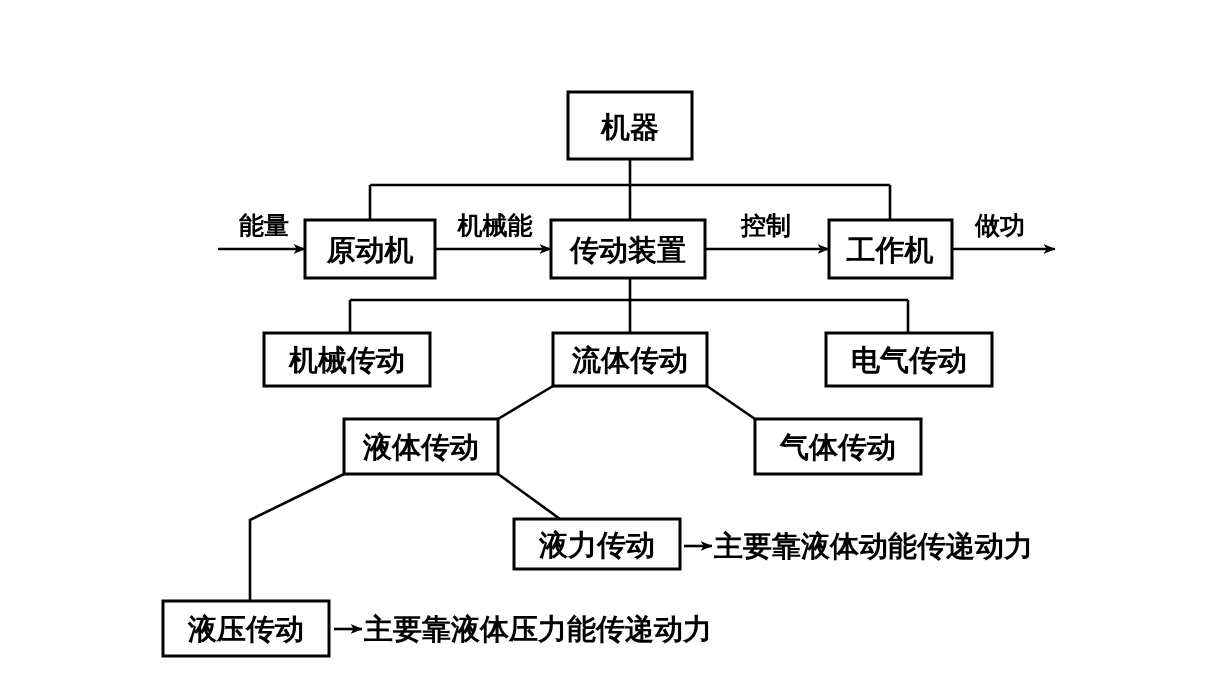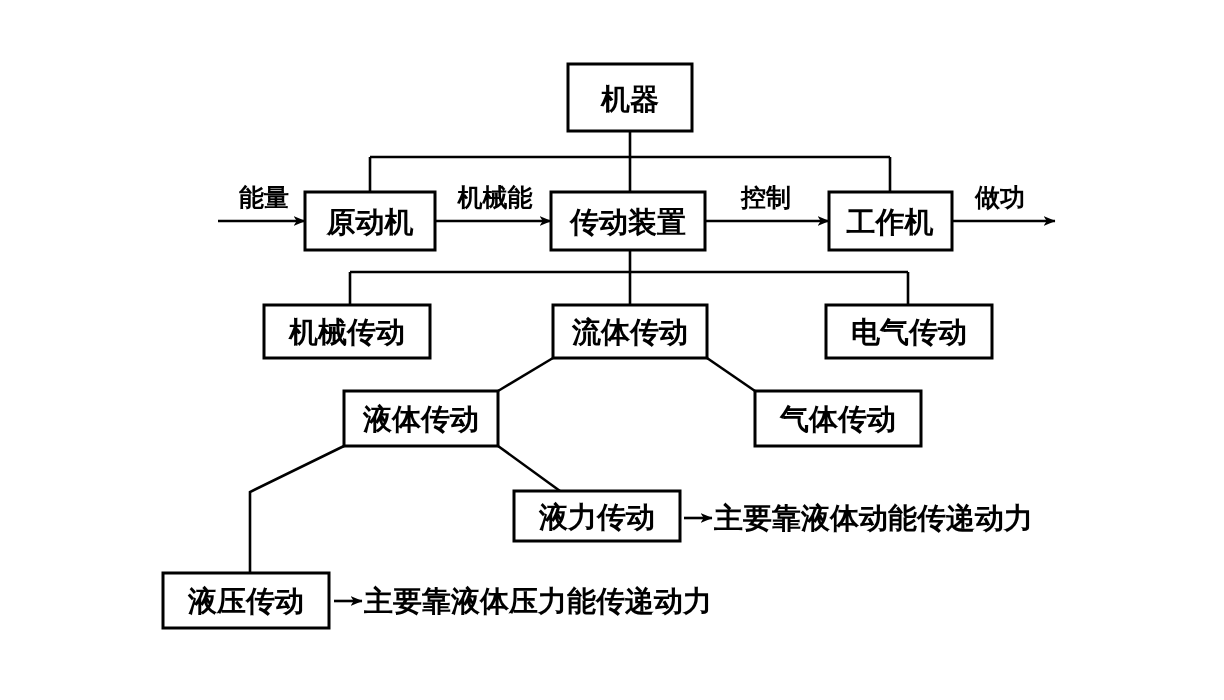--- a/index.html
+++ b/index.html
@@ -11,20 +11,21 @@
     width: 1224px;
     height: 700px;
     overflow: hidden;
     font-family: "Liberation Serif", "DejaVu Serif", serif;
   }
   #diagram-root {
     position: relative;
     width: 1224px;
     height: 640px;
     background: #ffffff;
+    margin-top: 28px;
   }
   svg.diagram-canvas {
     position: absolute;
     left: 0;
     top: 0;
     width: 1224px;
     height: 700px;
     display: block;
   }
   .node-box {

